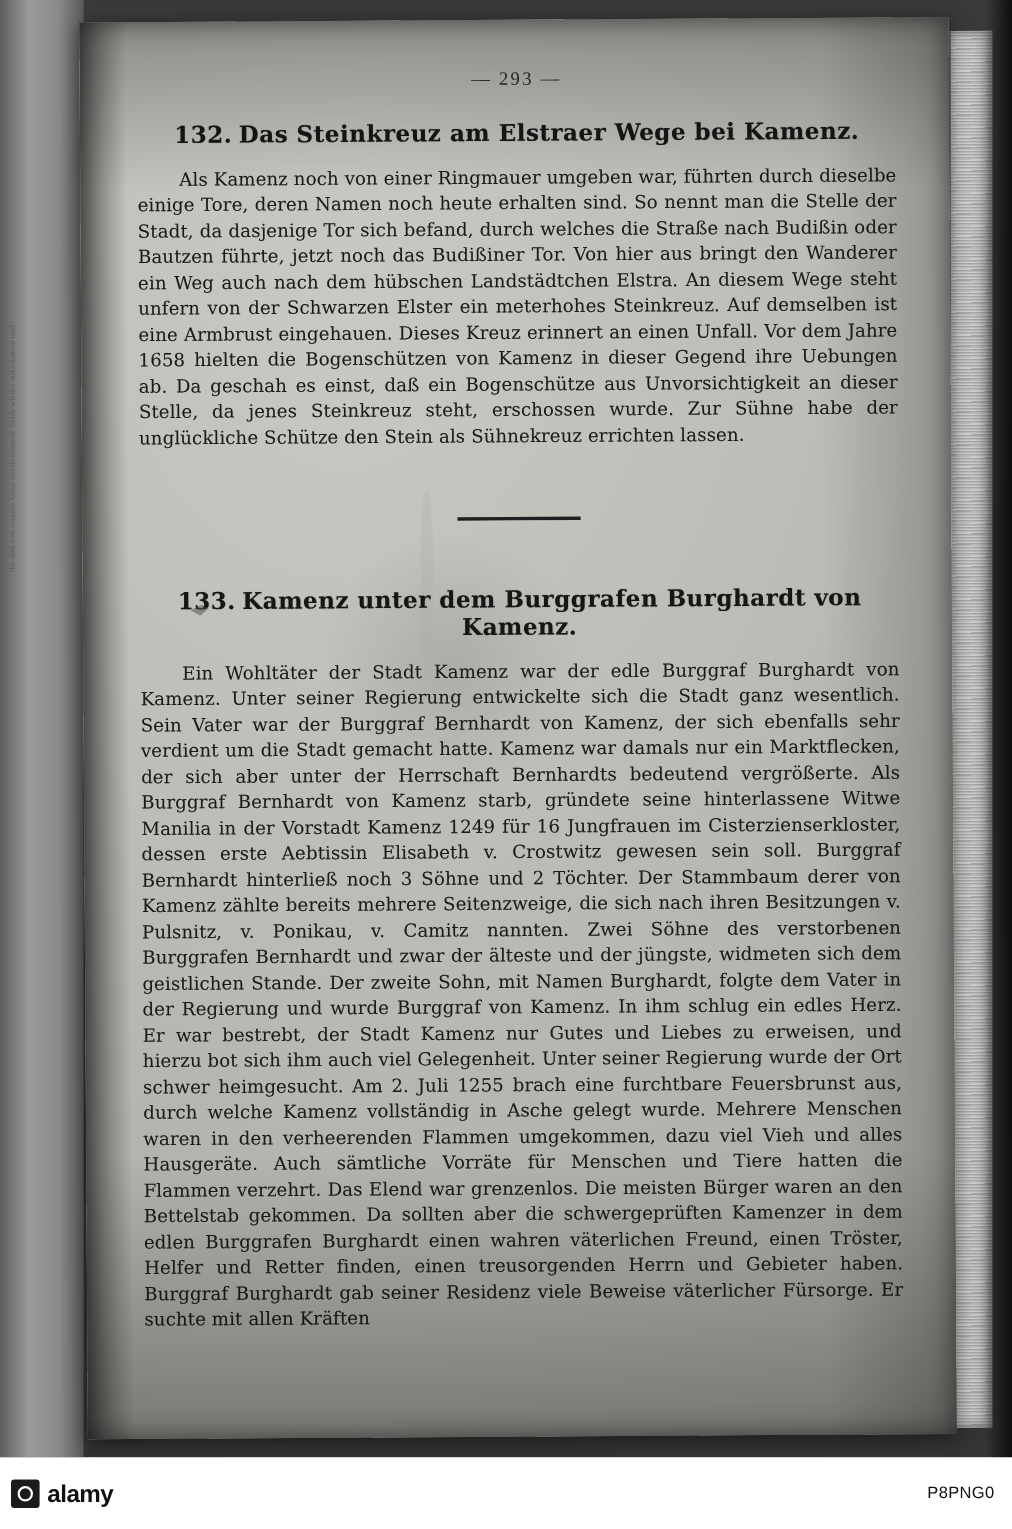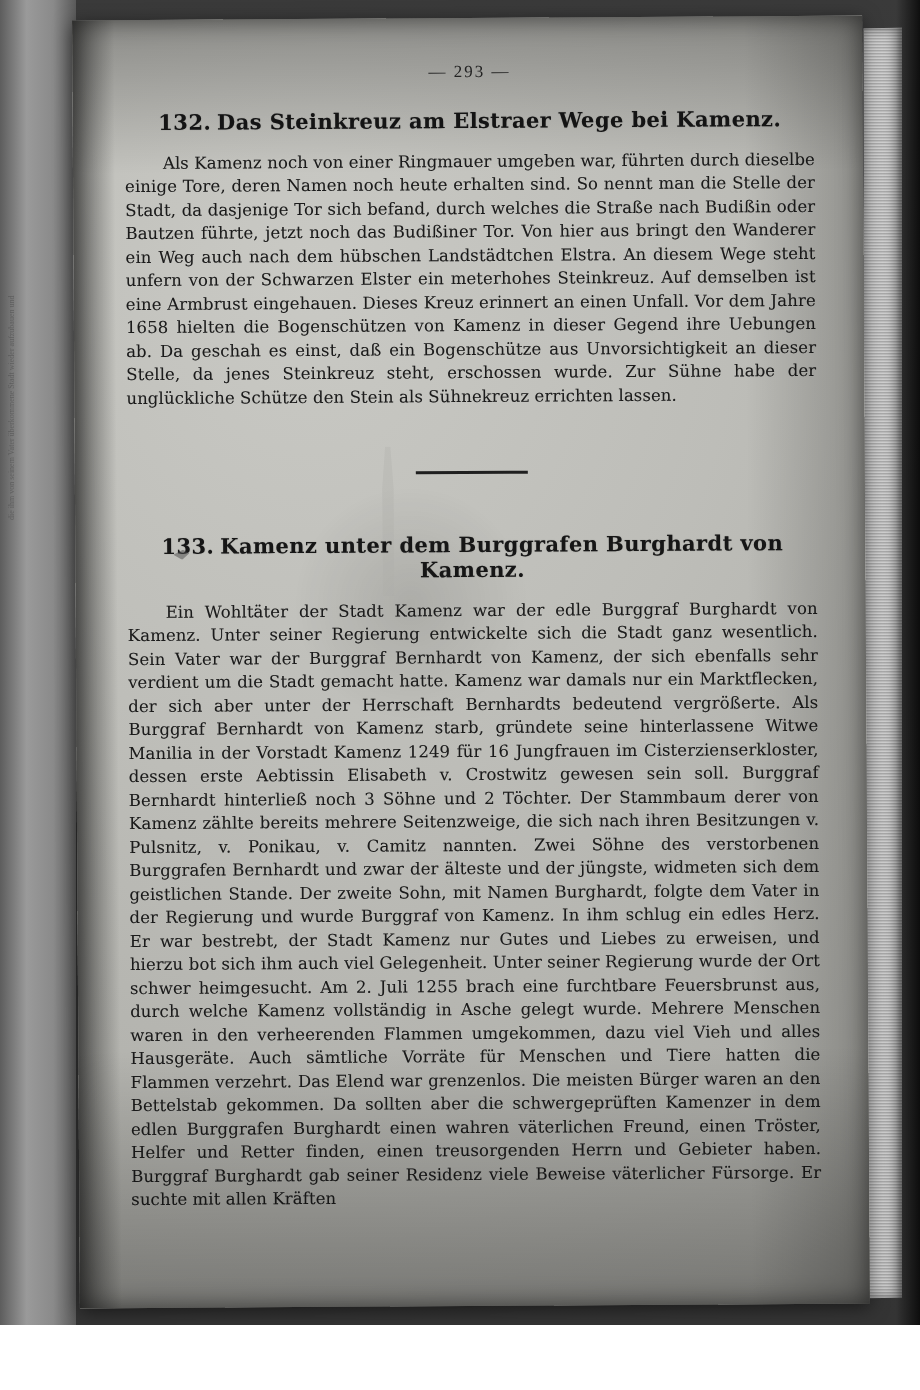--- a/index.html
+++ b/index.html
@@ -294,14 +294,21 @@
         <p class="body-text"><span class="indent"></span><span>Ein Wohltäter der Stadt Kamenz war der edle Burggraf Burghardt von Kamenz. Unter seiner Regierung entwickelte sich die Stadt ganz wesentlich. Sein Vater war der Burggraf Bernhardt von Kamenz, der sich ebenfalls sehr verdient um die Stadt gemacht hatte. Kamenz war damals nur ein Marktflecken, der sich aber unter der Herrschaft Bernhardts bedeutend vergrößerte. Als Burggraf Bernhardt von Kamenz starb, gründete seine hinterlassene Witwe Manilia in der Vorstadt Kamenz 1249 für 16 Jungfrauen im Cisterzienserkloster, dessen erste Aebtissin Elisabeth v. Crostwitz gewesen sein soll. Burggraf Bernhardt hinterließ noch 3 Söhne und 2 Töchter. Der Stammbaum derer von Kamenz zählte bereits mehrere Seitenzweige, die sich nach ihren Besitzungen v. Pulsnitz, v. Ponikau, v. Camitz nannten. Zwei Söhne des verstorbenen Burggrafen Bernhardt und zwar der älteste und der jüngste, widmeten sich dem geistlichen Stande. Der zweite Sohn, mit Namen Burghardt, folgte dem Vater in der Regierung und wurde Burggraf von Kamenz. In ihm schlug ein edles Herz. Er war bestrebt, der Stadt Kamenz nur Gutes und Liebes zu erweisen, und hierzu bot sich ihm auch viel Gelegenheit. Unter seiner Regierung wurde der Ort schwer heimgesucht. Am 2. Juli 1255 brach eine furchtbare Feuersbrunst aus, durch welche Kamenz vollständig in Asche gelegt wurde. Mehrere Menschen waren in den verheerenden Flammen umgekommen, dazu viel Vieh und alles Hausgeräte. Auch sämtliche Vorräte für Menschen und Tiere hatten die Flammen verzehrt. Das Elend war grenzenlos. Die meisten Bürger waren an den Bettelstab gekommen. Da sollten aber die schwergeprüften Kamenzer in dem edlen Burggrafen Burghardt einen wahren väterlichen Freund, einen Tröster, Helfer und Retter finden, einen treusorgenden Herrn und Gebieter haben. Burggraf Burghardt gab seiner Residenz viele Beweise väterlicher Fürsorge. Er suchte mit allen Kräften</span></p>
 
       </div>
 
       <div class="vignette"></div>
     </div>
 
     <div class="book-shadow-right"></div>
   </div>
 
+  <div class="footer">
+    <div class="alamy">
+      <span class="alamy-mark"></span>
+      <span class="alamy-name">alamy</span>
+    </div>
+    <div class="alamy-id">P8PNG0</div>
+  </div>
 
 </div>
 
 </body></html>

